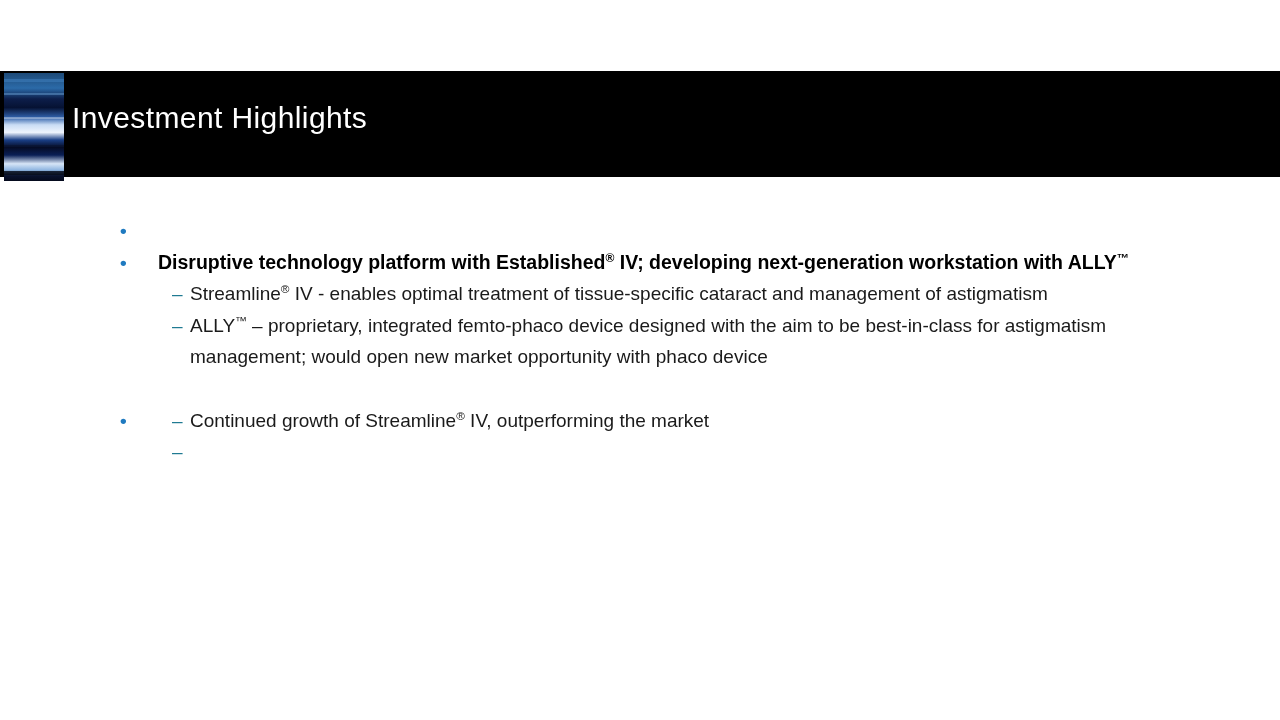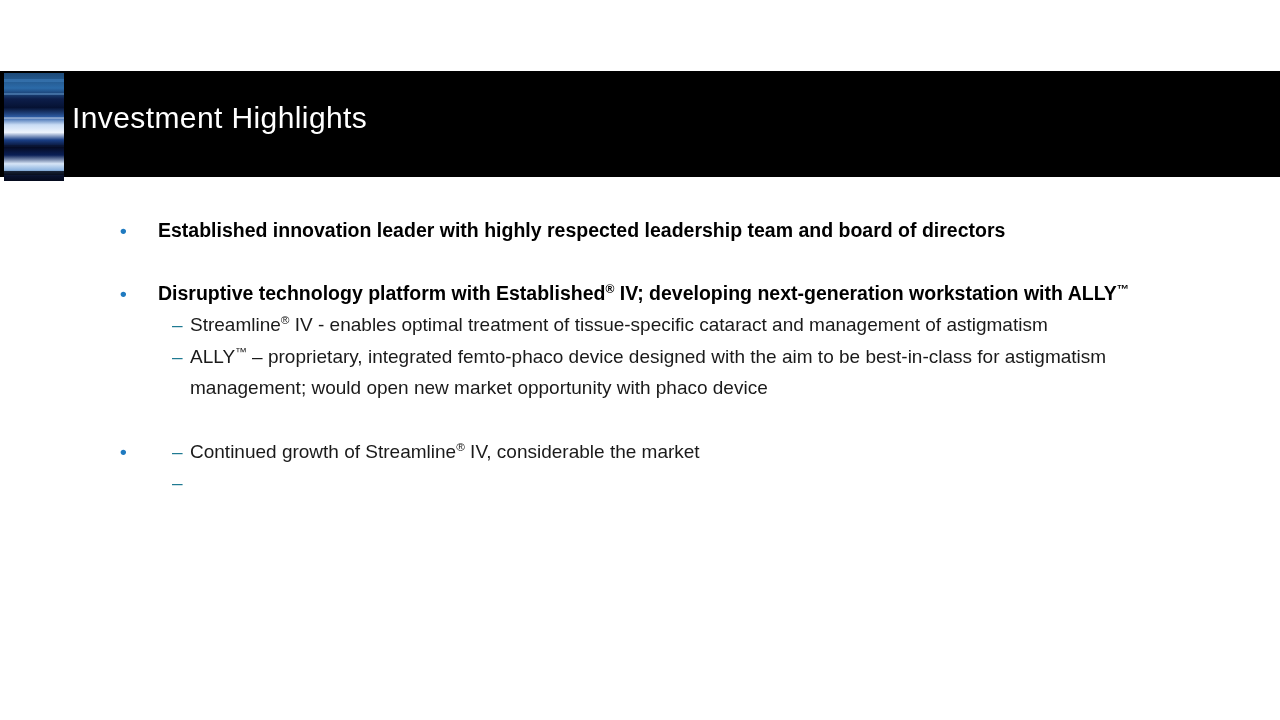--- a/index.html
+++ b/index.html
@@ -167,23 +167,20 @@
     </svg>
   </div>
 
   <div class="header-title">Investment Highlights</div>
 
   <div class="content">
 
     <div class="bullet-group">
       <div class="l1">
         <span class="marker">•</span>
-        <span>
-          <span>Established innovation leader with highly respected leadership team and board of directors</span>
-        </span>
       </div>
     </div>
 
     <div class="gap-md"></div>
 
     <div class="bullet-group">
       <div class="l1">
         <span class="marker">•</span>
         <span><span>Disruptive technology platform with Established</span><sup class="reg">®</sup><span> IV; developing next-generation workstation with ALLY</span><sup class="tm">™</sup></span>
       </div>
@@ -201,21 +198,21 @@
 
     <div class="gap-md"></div>
 
     <div class="bullet-group">
       <div class="l1">
         <span class="marker">•</span>
       </div>
 
       <div class="l2">
         <span class="marker">–</span>
-        <span><span>Continued growth of Streamline</span><sup class="reg">®</sup><span> IV, considerable the market</span></span>
+        <span><span>Continued growth of Streamline</span><sup class="reg">®</sup><span> IV, outperforming the market</span></span>
       </div>
 
       <div class="l2">
         <span class="marker">–</span>
       </div>
     </div>
 
   </div>
 
   <div class="page-number">29</div>

